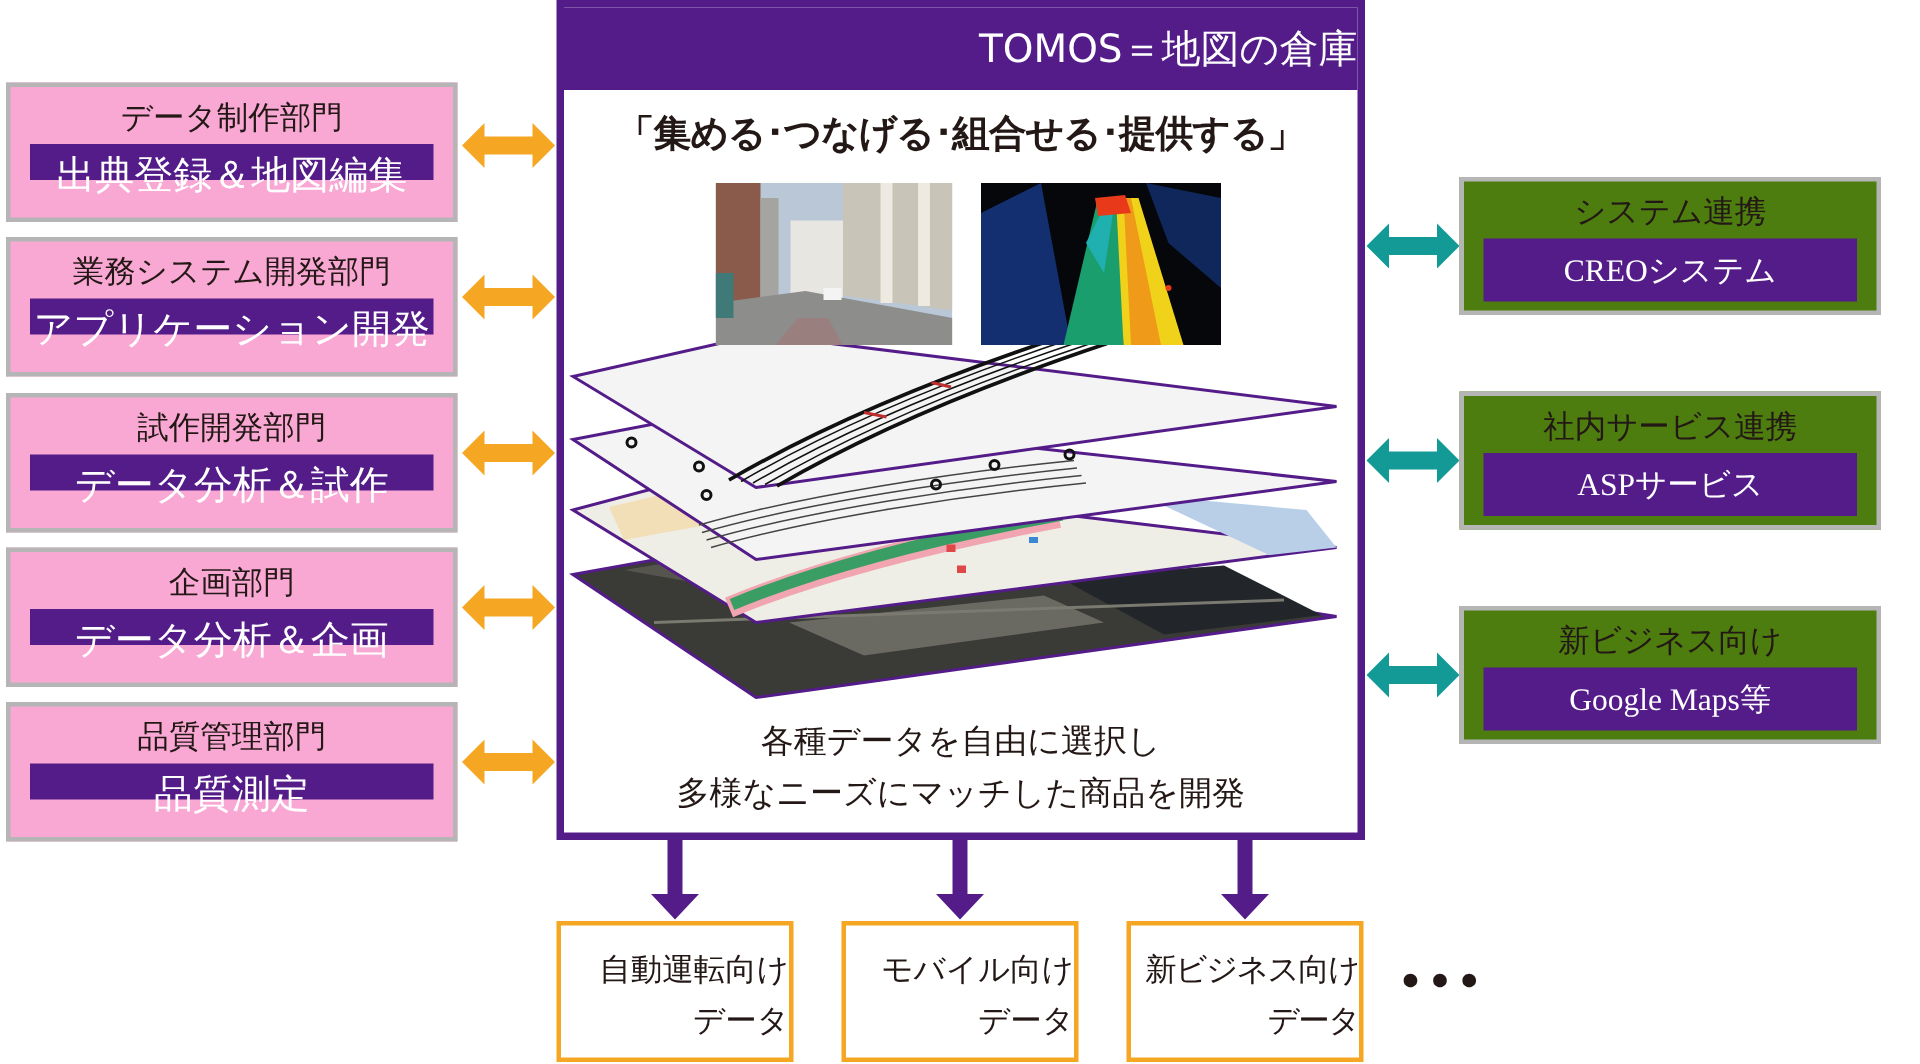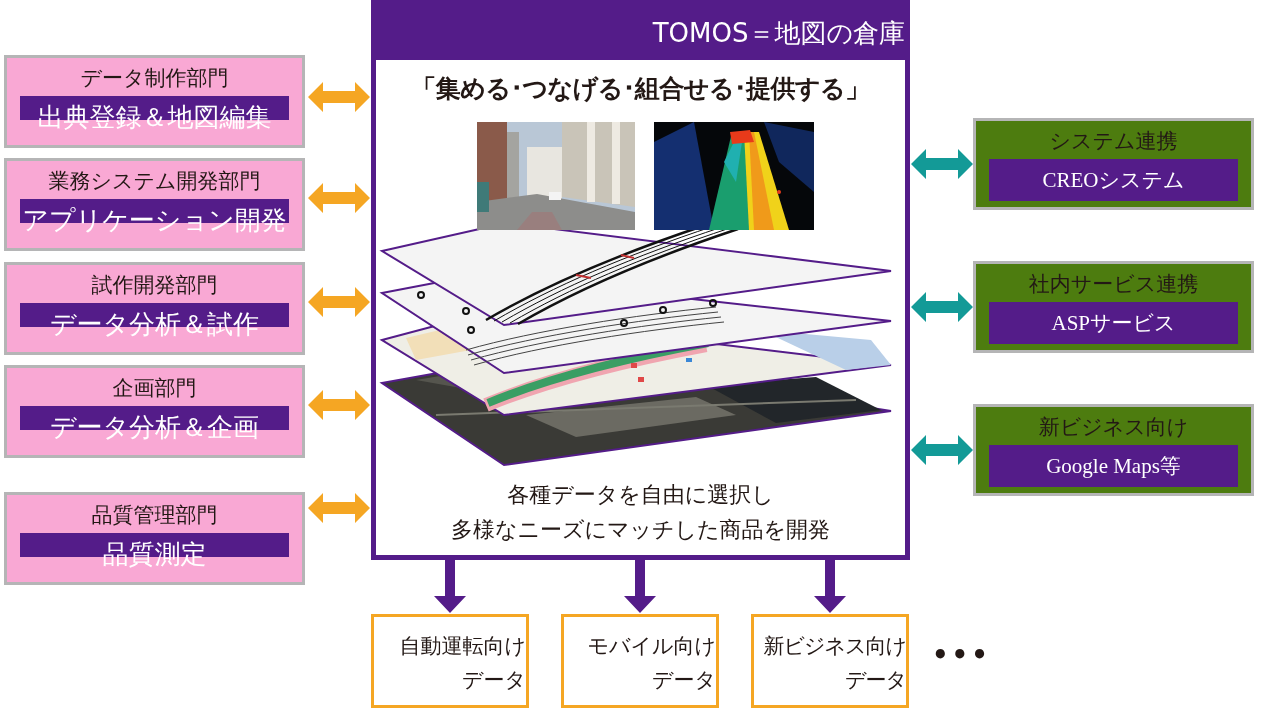--- a/index.html
+++ b/index.html
@@ -77,21 +77,21 @@
   <div class="dept-pill">アプリケーション開発</div>
 </div>
 <div class="dept-box" style="top:262px;">
   <div class="dept-title">試作開発部門</div>
   <div class="dept-pill">データ分析＆試作</div>
 </div>
 <div class="dept-box" style="top:365px;">
   <div class="dept-title">企画部門</div>
   <div class="dept-pill">データ分析＆企画</div>
 </div>
-<div class="dept-box" style="top:492px;">
+<div class="dept-box" style="top:468px;font-family:Liberation Serif, serif;">
   <div class="dept-title">品質管理部門</div>
   <div class="dept-pill">品質測定</div>
 </div>
 
 <svg class="arrow" style="left:308px;top:80px;" width="62" height="34">
     <polygon points="0,17 15,2 15,11 47,11 47,2 62,17 47,32 47,23 15,23 15,32" fill="#f5a623"></polygon>
   </svg>
 <svg class="arrow" style="left:308px;top:181px;" width="62" height="34">
     <polygon points="0,17 15,2 15,11 47,11 47,2 62,17 47,32 47,23 15,23 15,32" fill="#f5a623"></polygon>
   </svg>

